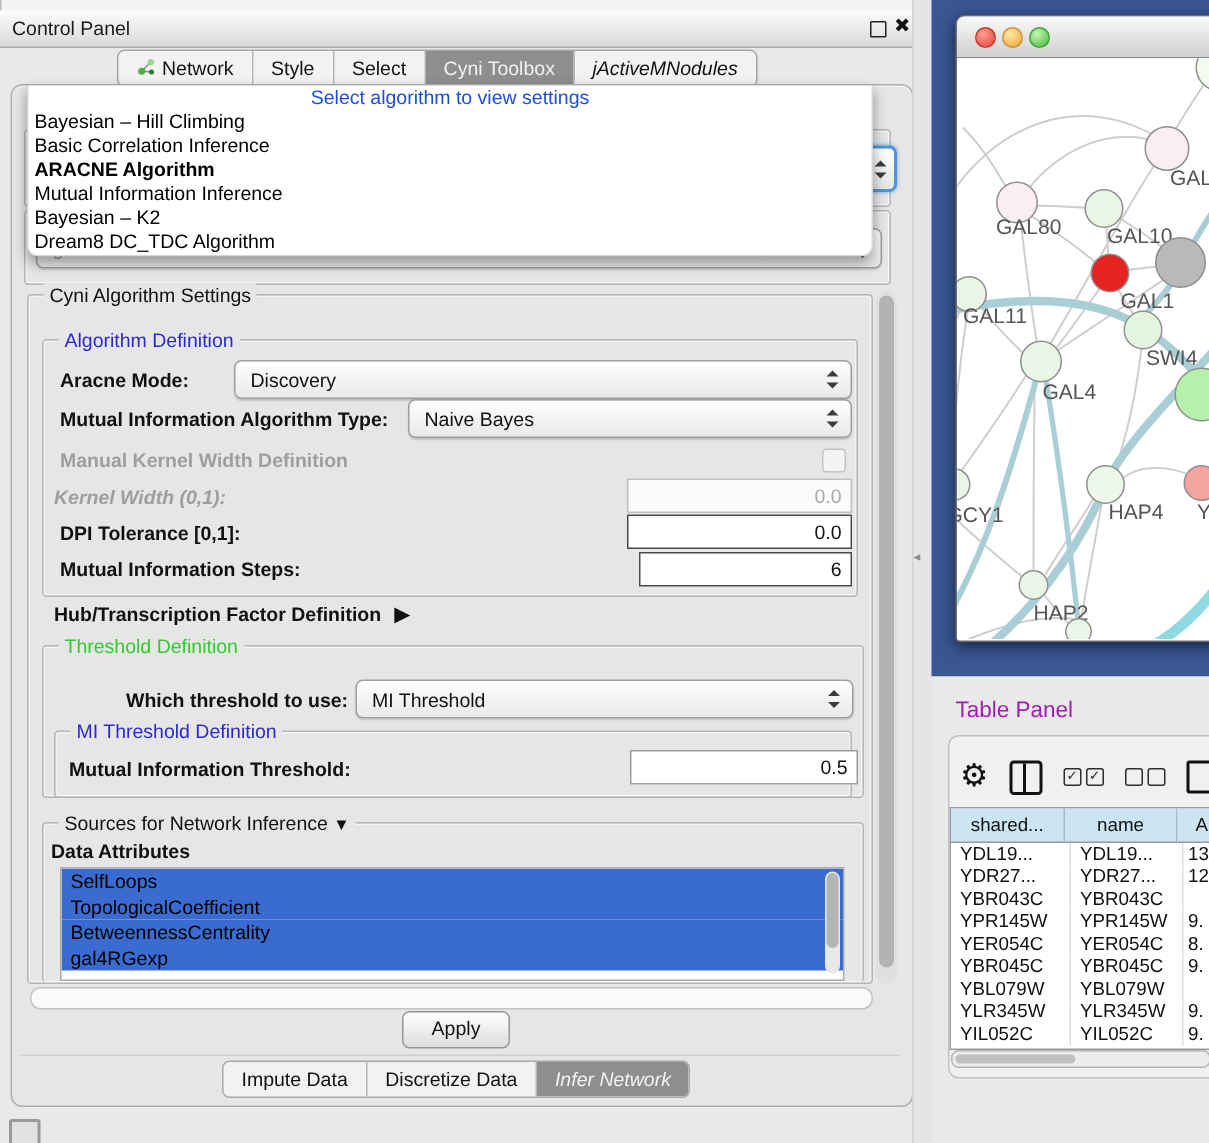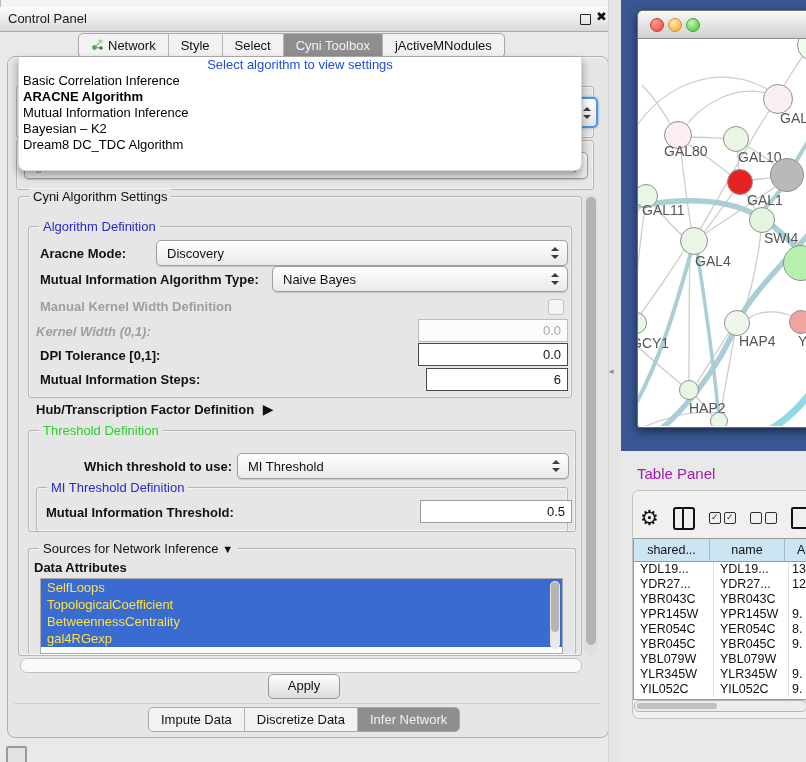--- a/index.html
+++ b/index.html
@@ -13,21 +13,21 @@
     background:linear-gradient(#fdfdfd,#d9d9d9);border-bottom:1px solid #a8a8a8;}
   #titlebar .title{position:absolute;left:8px;top:4px;font-size:13px;color:#1a1a1a;}
   #float-icon{position:absolute;left:580px;top:7px;width:9px;height:9px;border:1.6px solid #222;border-radius:1px;}
   #close-icon{position:absolute;left:596px;top:2px;font-size:13px;font-weight:bold;color:#111;}
 
   
   #top-tabs{left:78px;top:33px;height:23px;display:flex;border:1px solid #a9a9a9;border-radius:5px;
     overflow:hidden;background:#f2f2f2;box-shadow:0 1px 1px rgba(0,0,0,.12);}
   .tab-seg{display:flex;align-items:center;gap:4px;padding:0 12px;font-size:13px;color:#111;
     border-right:1px solid #b5b5b5;white-space:nowrap;}
-  .tab-seg:last-child{border-right:none;}
+  .tab-seg:last-child{border-right:none;font-style:italic;}
   .tab-seg.sel{background:#8e8e8e;color:#f2f2f2;}
 
   
   #outer-panel{left:7px;top:56px;width:600px;height:680px;background:#e6e6e6;
     border:1px solid #b0b0b0;border-radius:8px;box-shadow:inset 0 1px 0 #f6f6f6;}
 
   
   .groupbox{position:absolute;border:1px solid #b5b5b5;border-radius:3px;
     box-shadow:inset 0 0 0 1px rgba(255,255,255,.55);}
   .groupbox>.glabel{position:absolute;top:-8px;left:10px;background:#e6e6e6;padding:0 4px;
@@ -59,21 +59,21 @@
   .fldlabel{position:absolute;font-size:13px;font-weight:bold;color:#111;white-space:nowrap;}
   .fldlabel.dis{color:#9e9e9e;}
   .tfield{position:absolute;background:#fff;font-size:13px;text-align:right;
     padding:0 6px;line-height:21px;}
   .vscroll{left:584px;top:194px;width:14px;height:462px;background:#e0e0e0;border-radius:7px;}
   .vscroll .thumb{position:absolute;left:2px;top:3px;width:10px;height:448px;background:#b3b3b3;border-radius:5px;}
   .hscroll{left:20px;top:658px;width:560px;height:13px;background:#fafafa;border:1px solid #c2c2c2;border-radius:7px;}
 
   
   #attr-list{left:40px;top:578px;width:521px;height:74px;background:#fff;border:1px solid #aaa;overflow:hidden;}
-  .attr-item{height:17px;line-height:17px;font-size:13px;padding-left:6px;color:#fde047;background:#3a6bd0;white-space:nowrap;}
+  .attr-item{height:17px;line-height:17px;font-size:13px;padding-left:6px;color:#000000;background:#3a6bd0;white-space:nowrap;}
   #attr-scroll{position:absolute;right:2px;top:2px;width:10px;height:68px;background:#e8e8e8;border-radius:5px;}
   #attr-scroll .thumb{position:absolute;left:1px;top:1px;width:8px;height:50px;background:#b5b5b5;border-radius:4px;}
 
   #apply-btn{left:268px;top:674px;width:70px;height:23px;background:linear-gradient(#ffffff,#dcdcdc);
     border:1px solid #979797;border-radius:5px;font-size:13px;text-align:center;line-height:22px;}
 
   #bottom-tabs{left:148px;top:707px;height:23px;display:flex;border:1px solid #a9a9a9;border-radius:5px;
     overflow:hidden;background:#f2f2f2;}
 
   #mini-dock-icon{left:6px;top:746px;width:17px;height:14px;border:2px solid #9a9a9a;background:#e2e2e2;border-radius:2px;}
@@ -160,20 +160,21 @@
     <span>gal-filtered sif default node</span>
     <span class="spin"></span>
   </div>
   <div id="hidden-combo-arrow" class="abs">
     <span class="spin"></span>
   </div>
 
   <div id="algo-popup" class="abs">
     <div class="ph">Select algorithm to view settings</div>
     <div id="algo-items">
+        <div class="algo-item">Bayesian – Hill Climbing</div>
         <div class="algo-item">Basic Correlation Inference</div>
         <div class="algo-item bold">ARACNE Algorithm</div>
         <div class="algo-item">Mutual Information Inference</div>
         <div class="algo-item">Bayesian – K2</div>
         <div class="algo-item">Dream8 DC_TDC Algorithm</div>
       </div>
   </div>
 
   <div id="settings-inset" class="abs"></div>
   <div id="cyni-group" class="groupbox abs">

